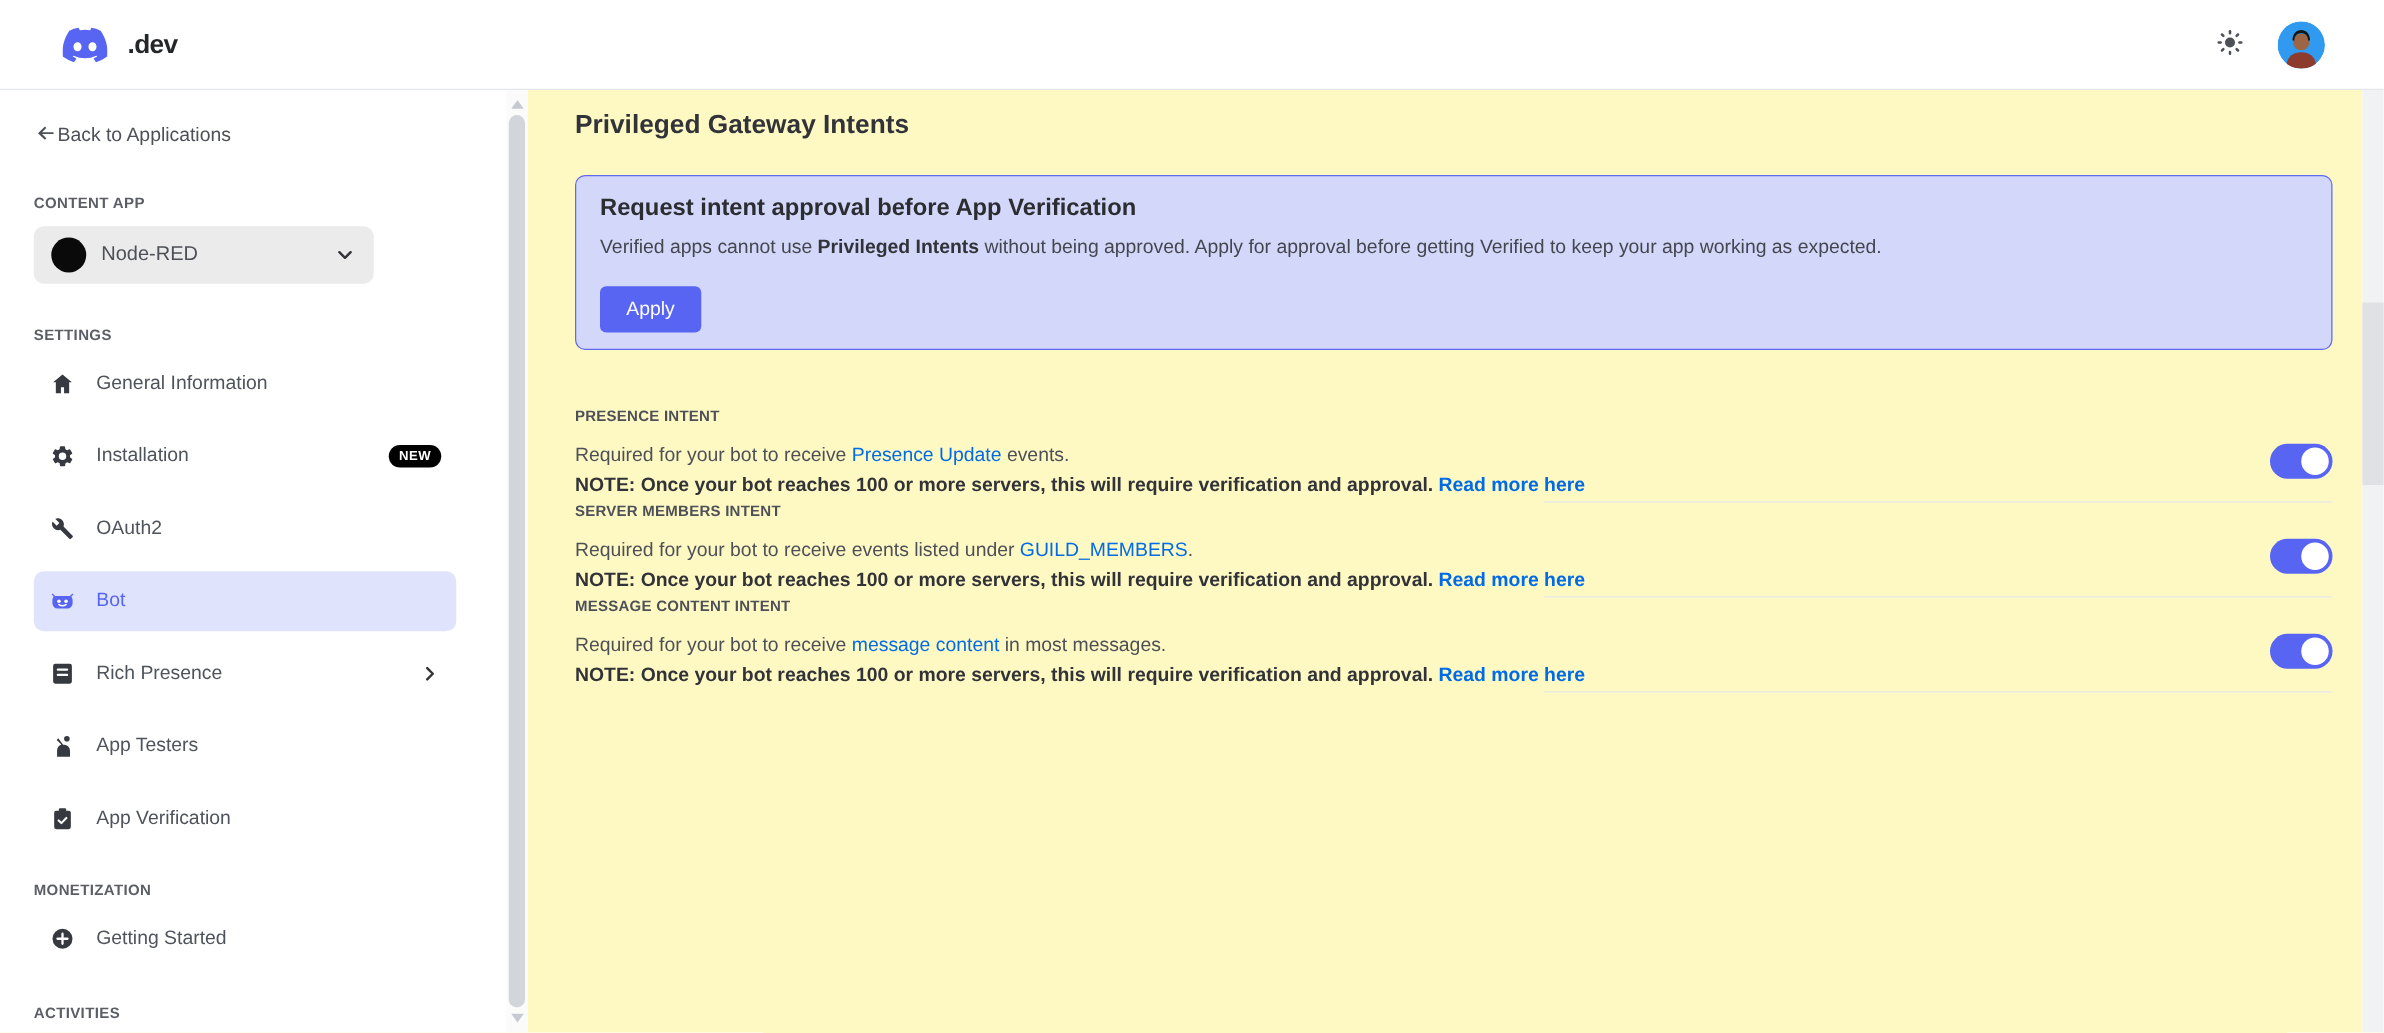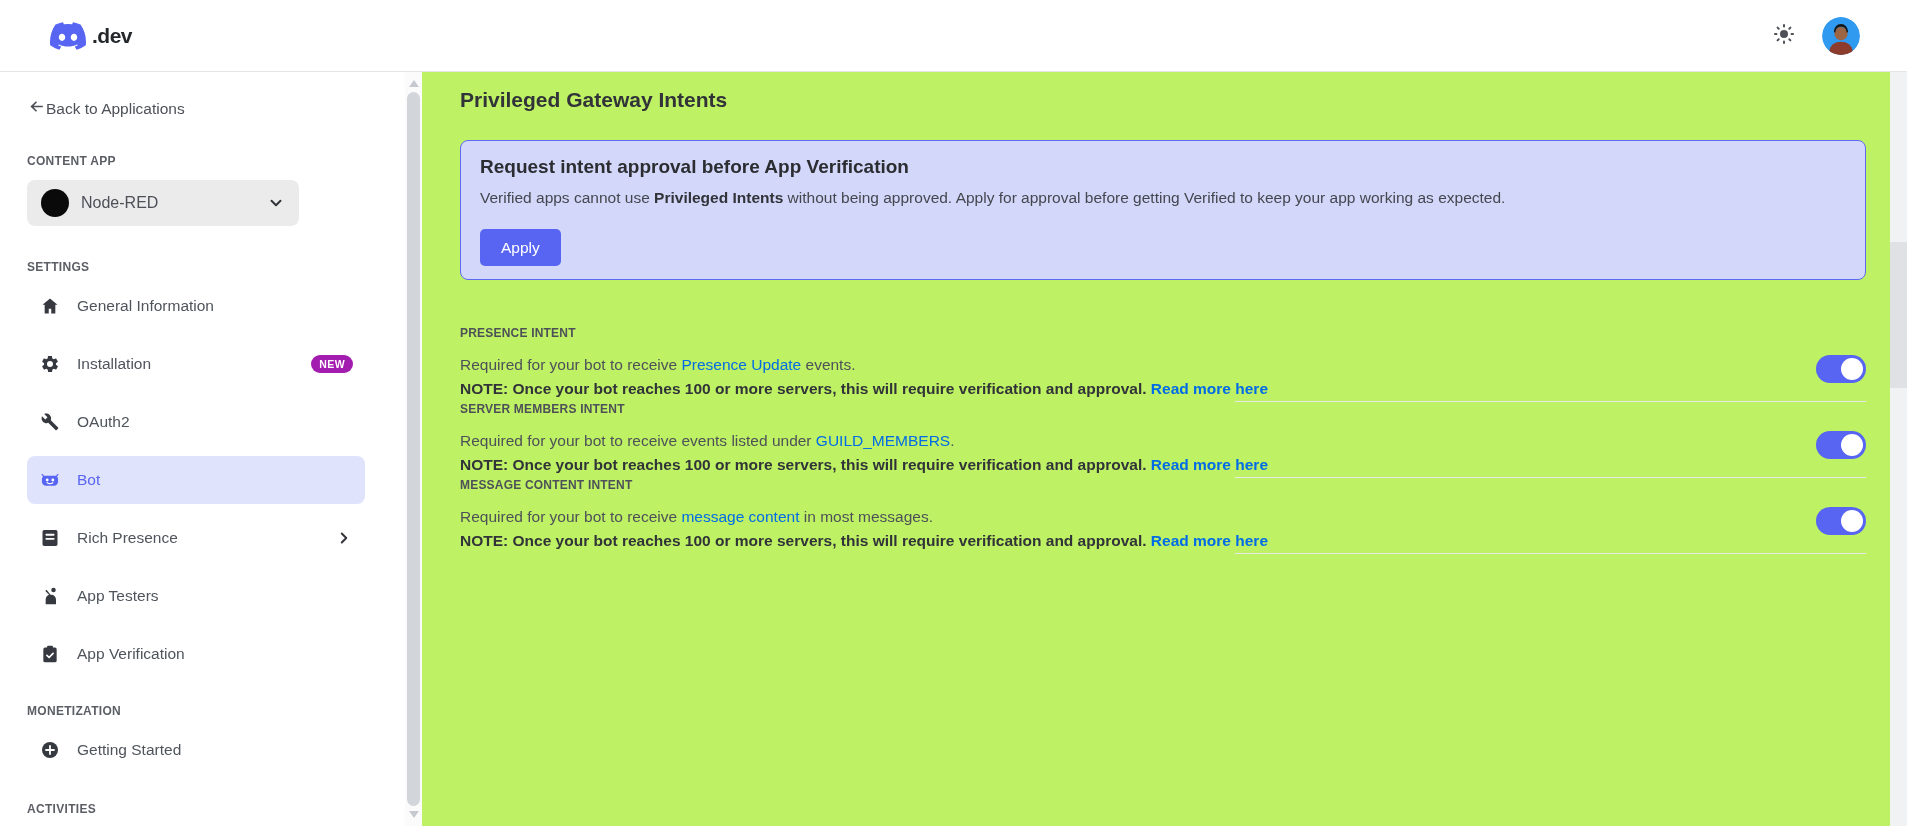--- a/index.html
+++ b/index.html
@@ -3,21 +3,21 @@
 <meta charset="utf-8">
 <style>
   * { margin:0; padding:0; box-sizing:border-box; }
   html,body { width:1907px; height:826px; overflow:hidden; background:#fff;
     font-family:"Liberation Sans","DejaVu Sans",sans-serif; }
   .app { width:1907px; height:826px; display:flex; flex-direction:column; background:#fff; }
 
   
   header { height:72px; flex:0 0 72px; display:flex; align-items:center;
     padding:0 47px 0 50px; border-bottom:1px solid #e4e6e9; background:#fff; }
-  .logo { display:flex; align-items:center; gap:6px; cursor:pointer; }
+  .logo { display:flex; align-items:center; gap:16px; cursor:pointer; }
   .logo svg { display:block; }
   .logo-text { font-size:21px; font-weight:800; color:#23272a; letter-spacing:-0.5px; }
   .header-right { margin-left:auto; display:flex; align-items:center; gap:26px; }
   .theme-btn { background:none; border:none; cursor:pointer; display:flex; }
   .avatar { width:38px; height:38px; border-radius:50%; overflow:hidden; cursor:pointer; }
   .avatar svg { display:block; }
 
   
   .body-row { flex:1; display:flex; min-height:0; }
 
@@ -36,35 +36,35 @@
   .app-name { font-size:16px; color:#4e5058; font-weight:500;
     font-family:"Liberation Sans","DejaVu Sans",sans-serif; }
   .app-selector .chev { margin-left:auto; display:flex; }
   nav { margin-top:8px; }
   .nav-item { width:338px; height:48px; border-radius:8px; display:flex; align-items:center;
     gap:17px; padding:0 12px 0 13px; margin-bottom:10px; cursor:pointer; color:#36393f; }
   .nav-item .nav-label { font-size:15.5px; font-weight:500; color:#4f545c; }
   .nav-item.selected { background:#e0e3fc; color:#5865f2; }
   .nav-item.selected .nav-label { color:#5865f2; }
   .nav-item svg.item-icon { flex:0 0 20px; }
-  .badge { margin-left:auto; background:#a21caf; color:#fff; font-size:10.5px; font-weight:700;
+  .badge { margin-left:auto; background:#000000; color:#fff; font-size:10.5px; font-weight:700;
     letter-spacing:.4px; padding:3px 8px; border-radius:10px; }
   .nav-chevron { margin-left:auto; display:flex; }
 
   
   .sidebar-scrollbar { width:17px; flex:0 0 17px; background:#fbfbfc; position:relative; }
   .sb-arrow { position:absolute; left:50%; transform:translateX(-50%);
     width:0; height:0; border-left:5px solid transparent; border-right:5px solid transparent; }
   .sb-arrow.up { top:8px; border-bottom:7px solid #c6cad0; }
   .sb-arrow.down { bottom:8px; border-top:7px solid #c6cad0; }
   .sb-thumb { position:absolute; top:20px; bottom:20px; left:2px; width:13px;
     background:#d2d6da; border-radius:7px; }
 
   
-  main { flex:1; min-width:0; padding:16px 24px 11px 38px; overflow:hidden; background:#bef264; }
+  main { flex:1; min-width:0; padding:16px 24px 11px 38px; overflow:hidden; background:#fef9c3; }
   h1.page-title { font-size:21px; font-weight:600; color:#313338; }
   .intro { margin-top:10px; font-size:15.5px; color:#4e5058; line-height:24px; }
   .seg-link { color:#006be7; cursor:pointer; }
   .seg-bold { font-weight:700; color:#313338; }
   .note .seg-link { color:#006be7; font-weight:700; }
 
   .banner { margin-top:28px; background:#d3d7fa; border:1px solid #5f6af2; border-radius:8px;
     padding:15px 19px 13px 19px; }
   .banner h2 { font-size:19px; font-weight:600; color:#2b2d31; }
   .banner .banner-body { margin-top:9px; font-size:15.5px; color:#45474f; line-height:22px; }

